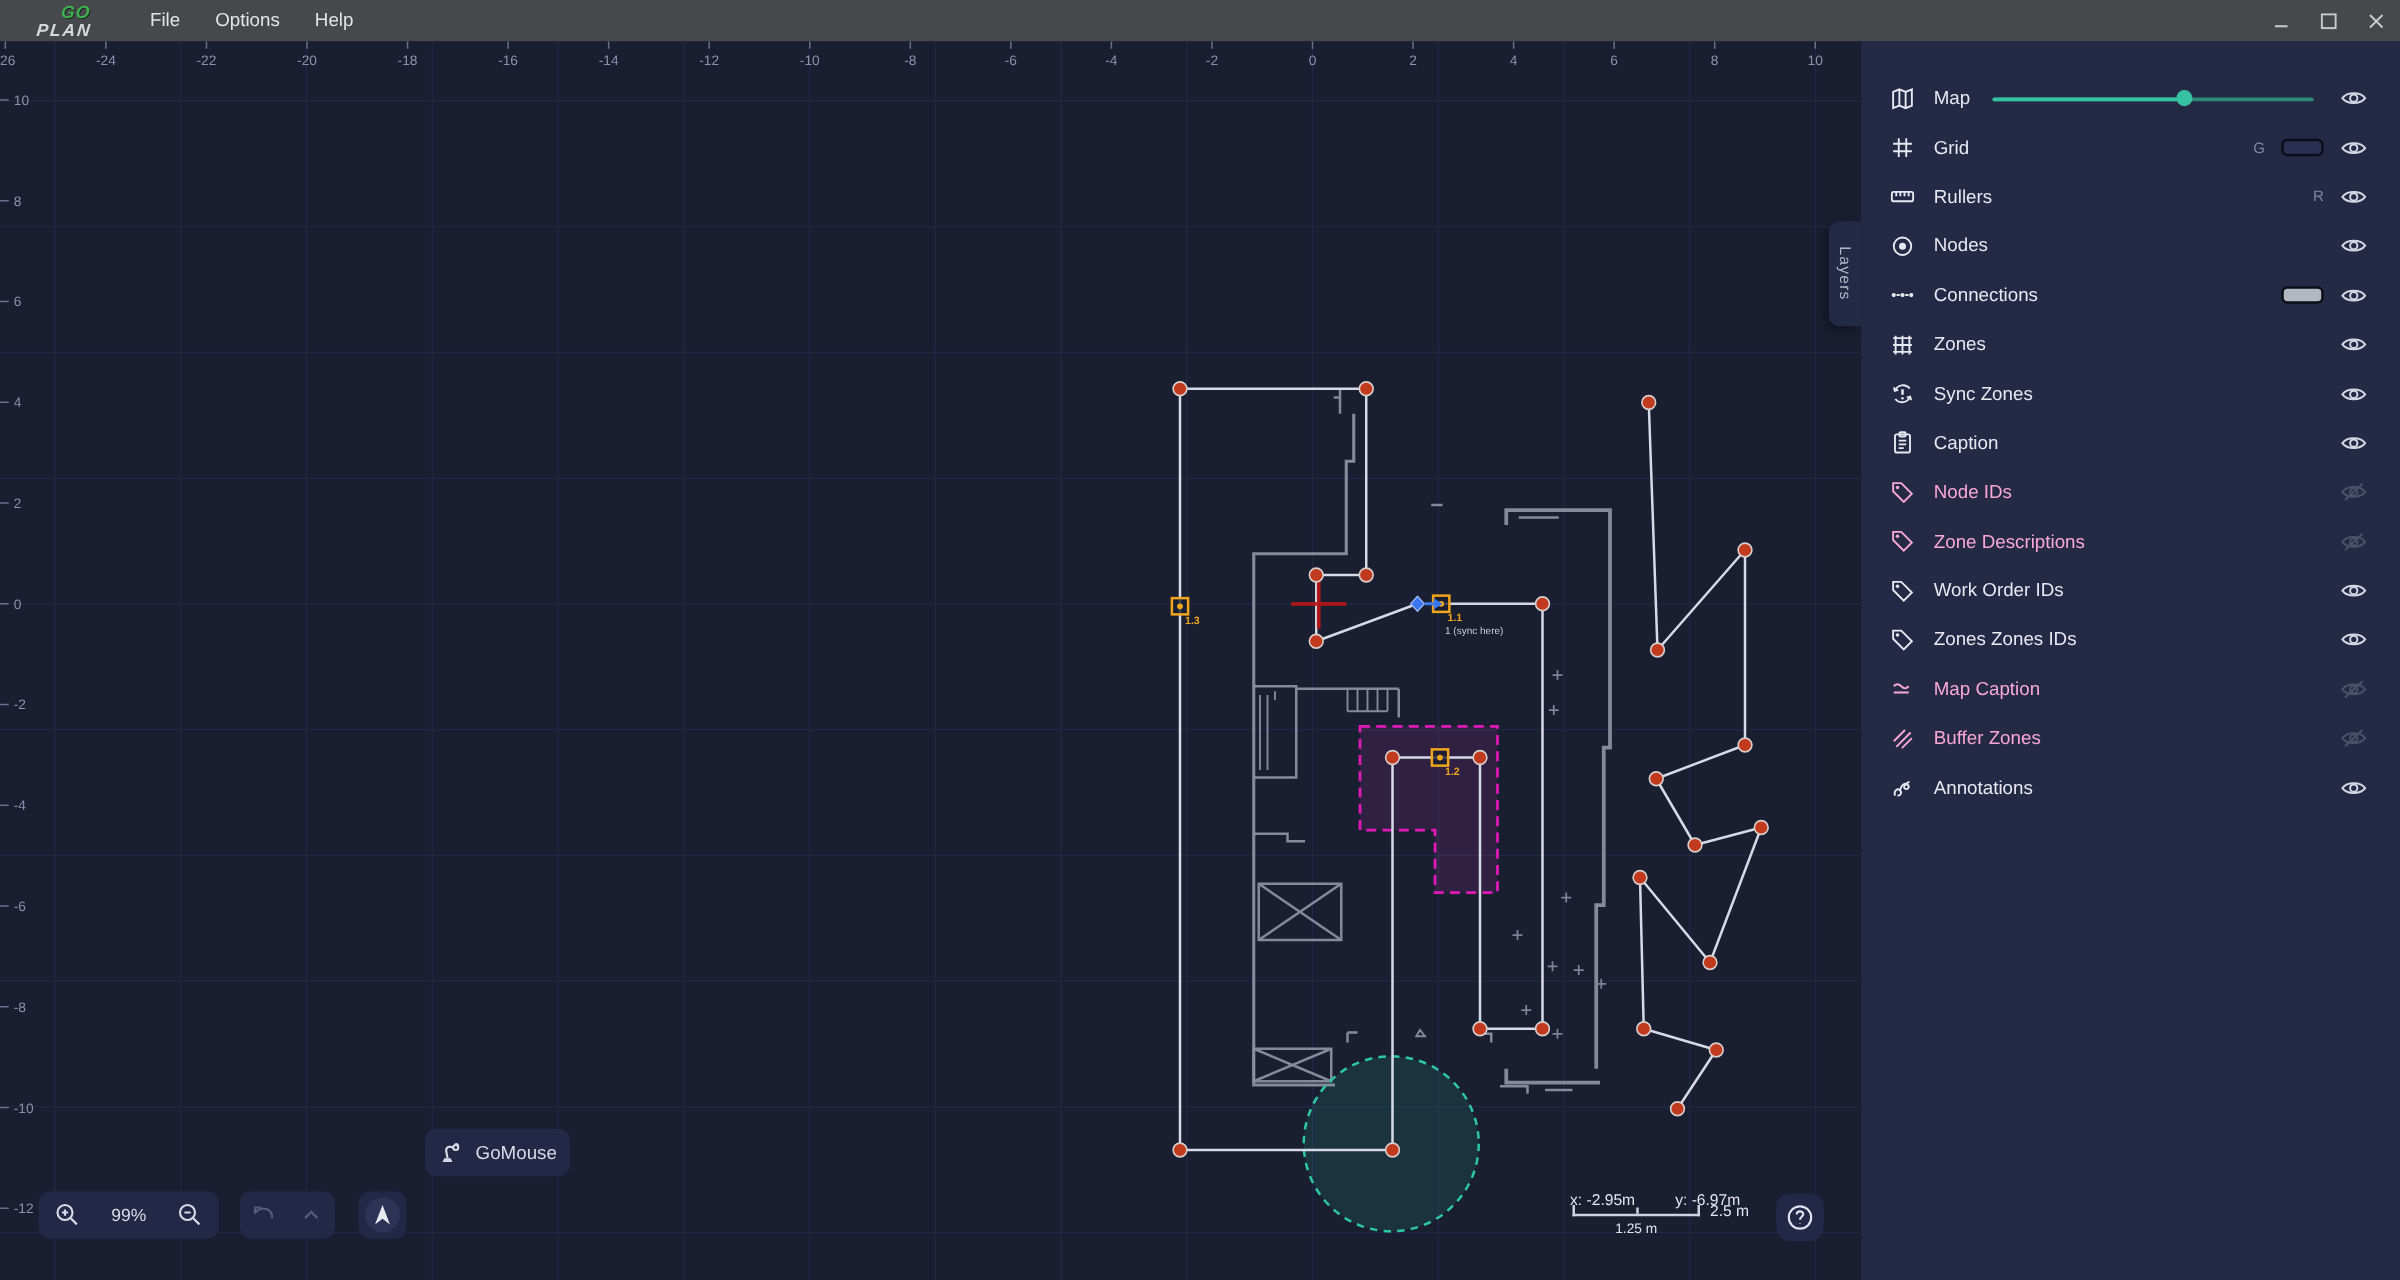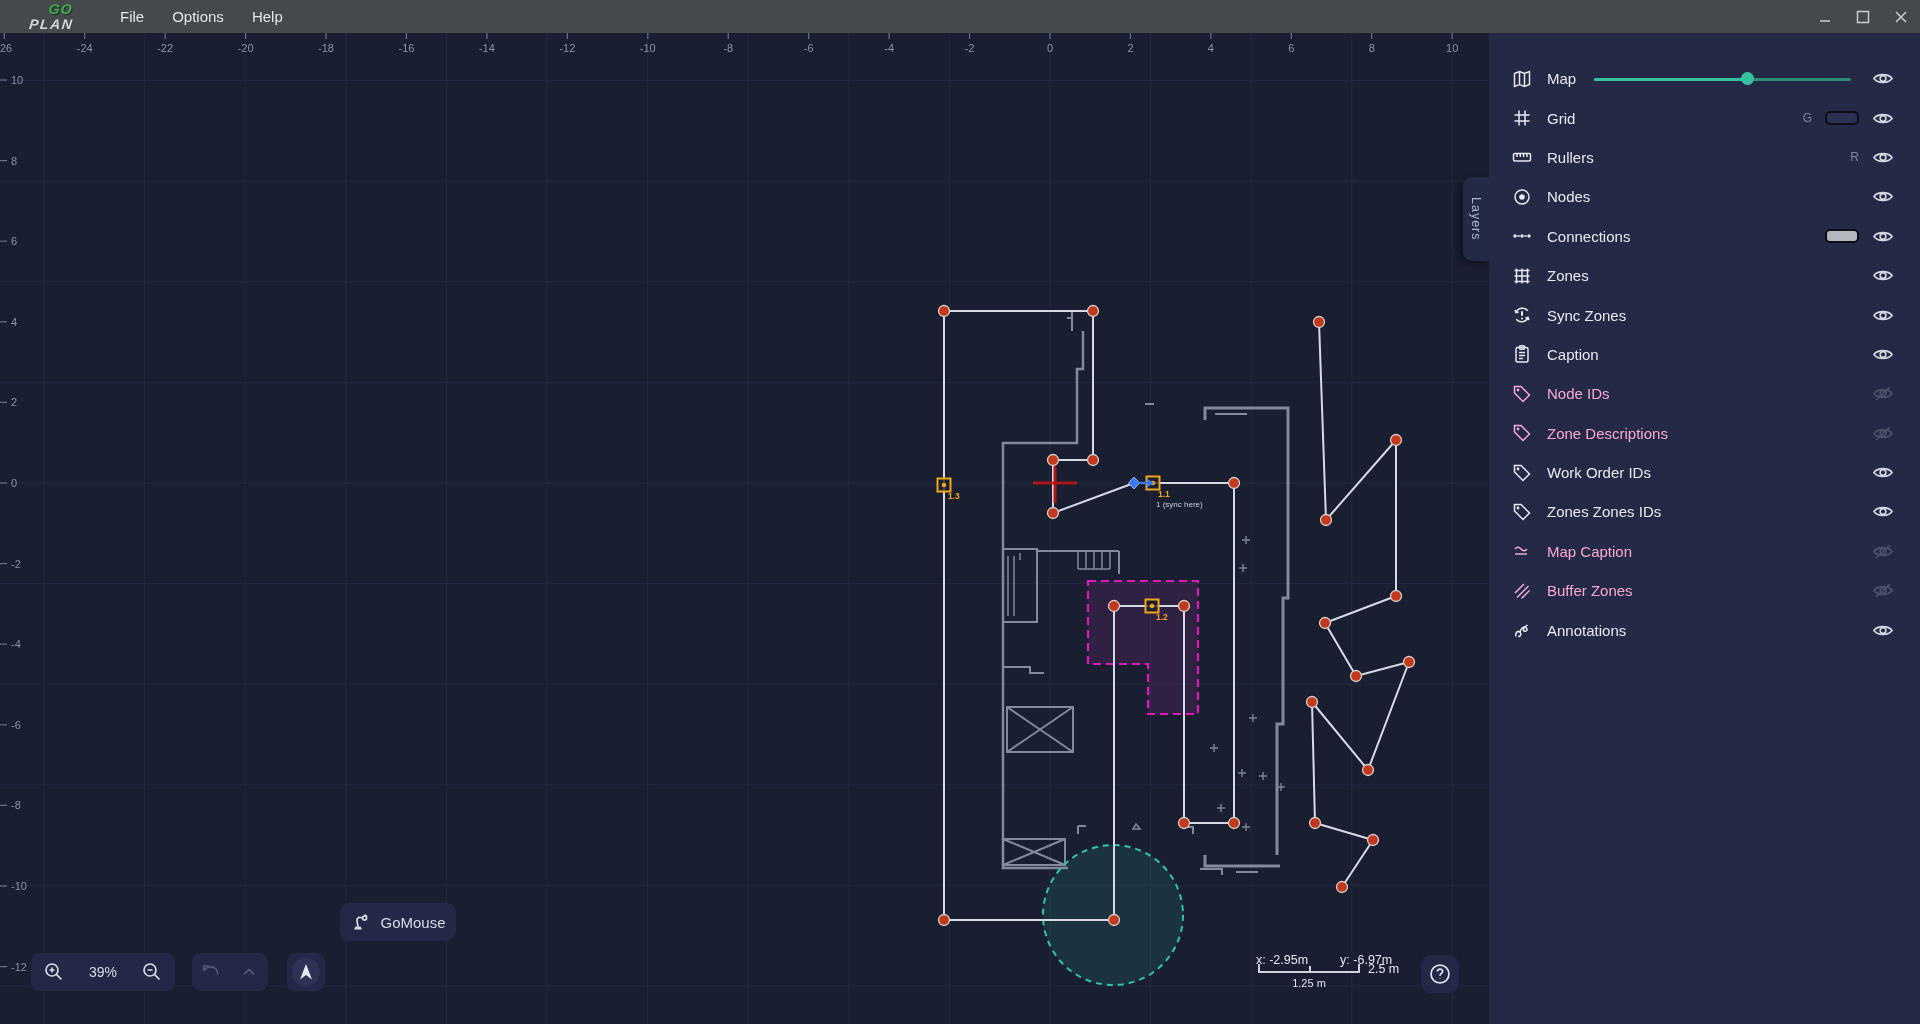--- a/index.html
+++ b/index.html
@@ -529,21 +529,21 @@
     </div>
   </div>
 
 <div class="btn-group" style="left:31px; top:953px; width:144px; justify-content:space-between; padding:0 12px;">
   <div class="tool-icon">
     <svg viewBox="0 0 22 22">
         <circle cx="9" cy="9" r="6"></circle>
         <path d="M13.6,13.6 L18.5,18.5 M6.5,9 H11.5 M9,6.5 V11.5"></path>
       </svg>
   </div>
-  <div class="zoom-text">39%</div>
+  <div class="zoom-text">99%</div>
   <div class="tool-icon">
     <svg viewBox="0 0 22 22">
         <circle cx="9" cy="9" r="6"></circle>
         <path d="M13.6,13.6 L18.5,18.5 M6.5,9 H11.5"></path>
       </svg>
   </div>
 </div>
 
 <div class="btn-group" style="left:192px; top:953px; width:76px; justify-content:space-around;">
   <div class="tool-icon muted-ic">

